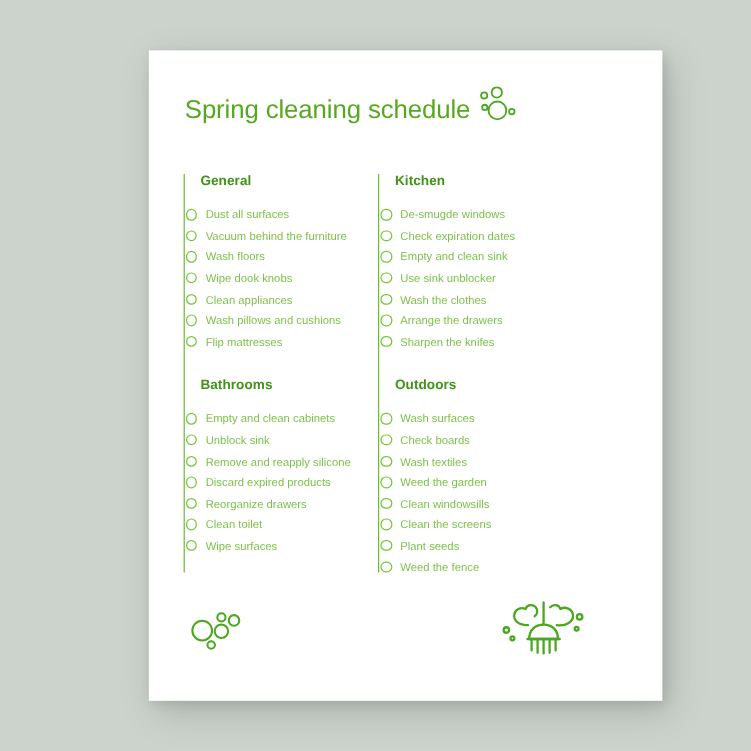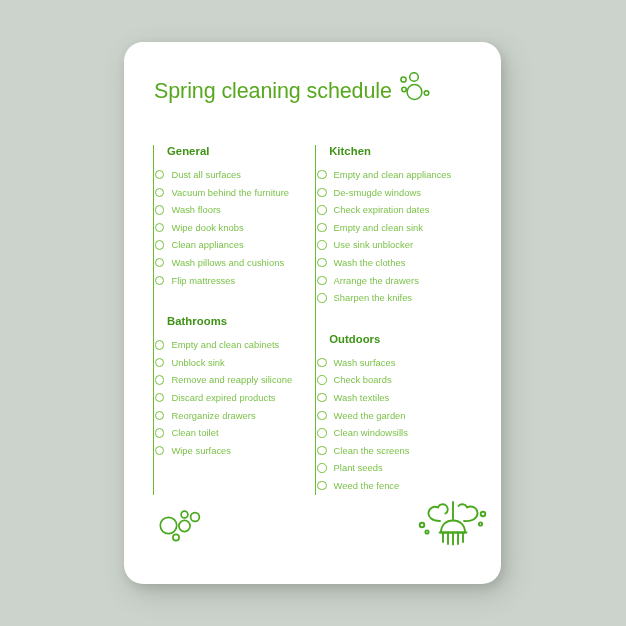--- a/index.html
+++ b/index.html
@@ -18,26 +18,25 @@
     position: relative;
     width: 626px;
     height: 626px;
   }
 
   
   #sheet {
     position: absolute;
     left: 124px;
     top: 42px;
-    width: 377px;
+    width: 428px;
     height: 542px;
     background: #ffffff;
     box-shadow: 6px 9px 26px rgba(90, 100, 90, 0.30),
                 2px 3px 8px rgba(90, 100, 90, 0.18);
-    border-radius: 19px;
   }
 
   
   .title-row {
     position: absolute;
     left: 30px;
     top: 39px;
     display: flex;
     align-items: flex-start;
   }
@@ -83,21 +82,21 @@
     letter-spacing: 0.05px;
   }
 
   .item-list {
     list-style: none;
     margin: 0;
     padding: 0;
   }
   .item {
     display: flex;
-    align-items: center;
+    align-items: flex-end;
     height: 17.6px;
   }
   .check-circle {
     flex: 0 0 auto;
     width: 7.4px;
     height: 7.4px;
     border: 1.25px solid #76c23a;
     border-radius: 50%;
     box-sizing: content-box;
     margin-right: 7px;
@@ -219,24 +218,20 @@
 
       </div>
 
       <div class="column right">
 
         <div class="section">
           <div class="section-title">Kitchen</div>
           <ul class="item-list">
             <li class="item">
               <span class="check-circle"></span>
-              <span class="item-label">Empty and clean appliances</span>
-            </li>
-            <li class="item">
-              <span class="check-circle"></span>
               <span class="item-label">De-smugde windows</span>
             </li>
             <li class="item">
               <span class="check-circle"></span>
               <span class="item-label">Check expiration dates</span>
             </li>
             <li class="item">
               <span class="check-circle"></span>
               <span class="item-label">Empty and clean sink</span>
             </li>

